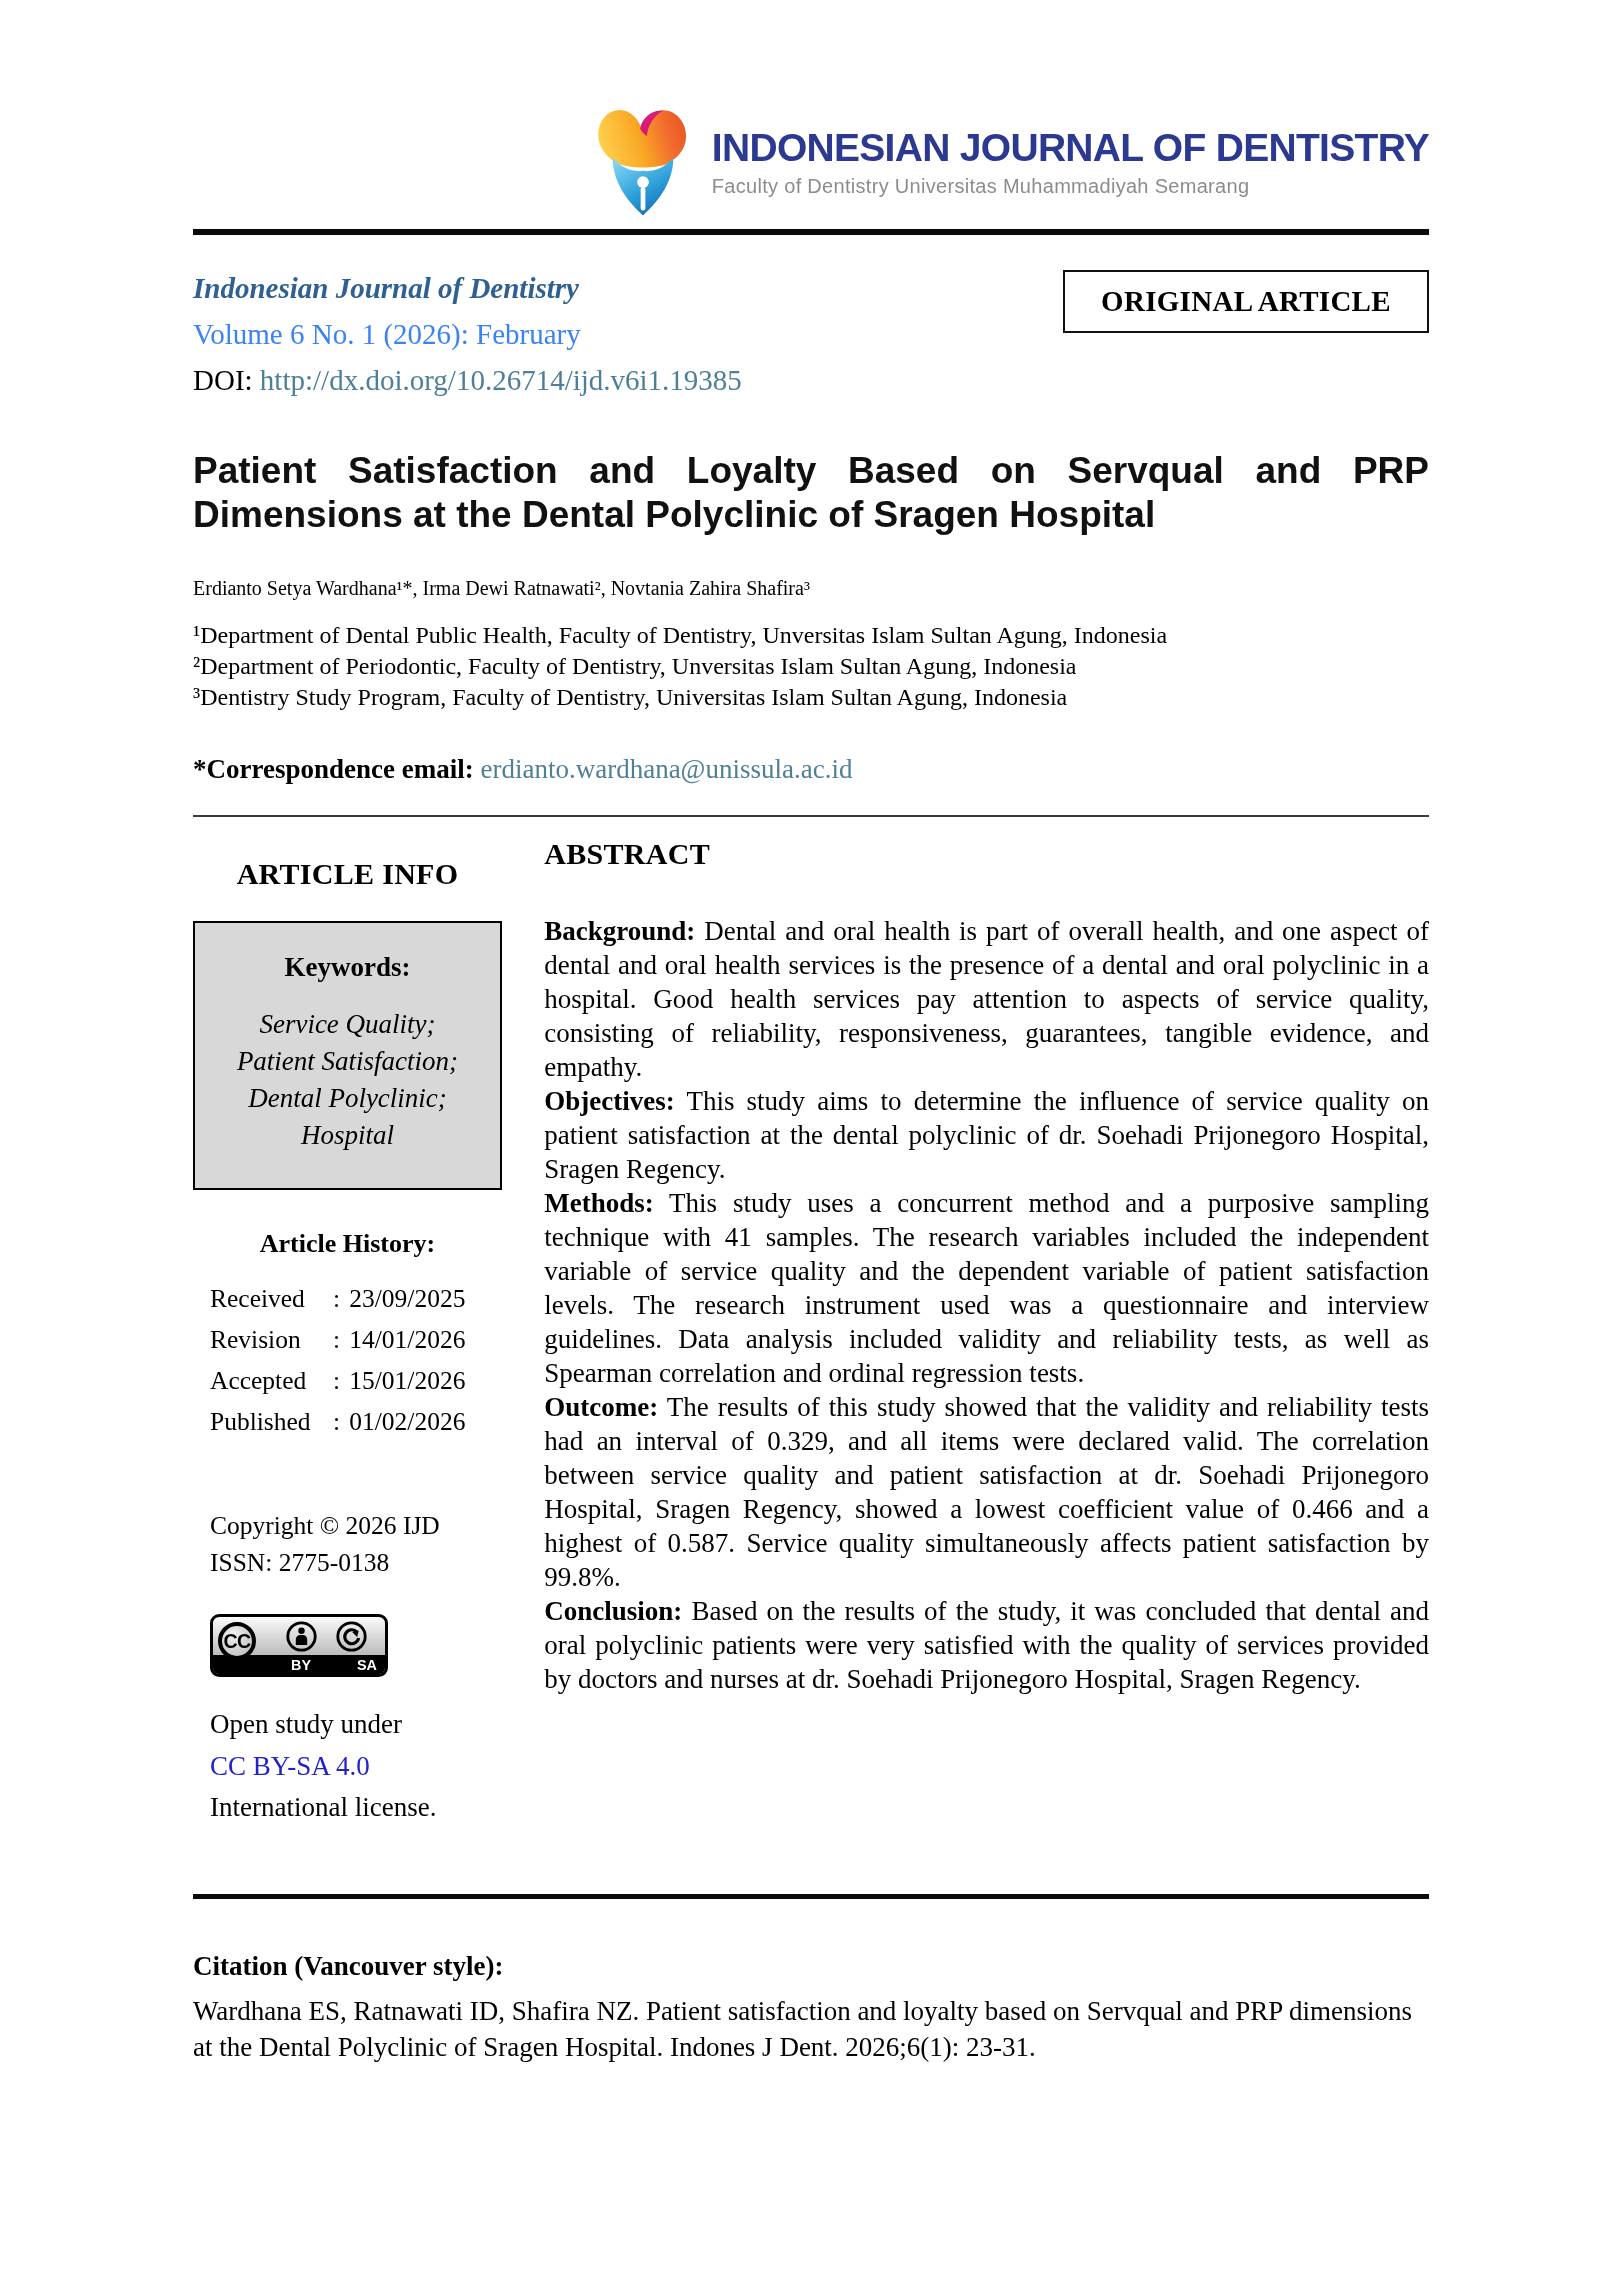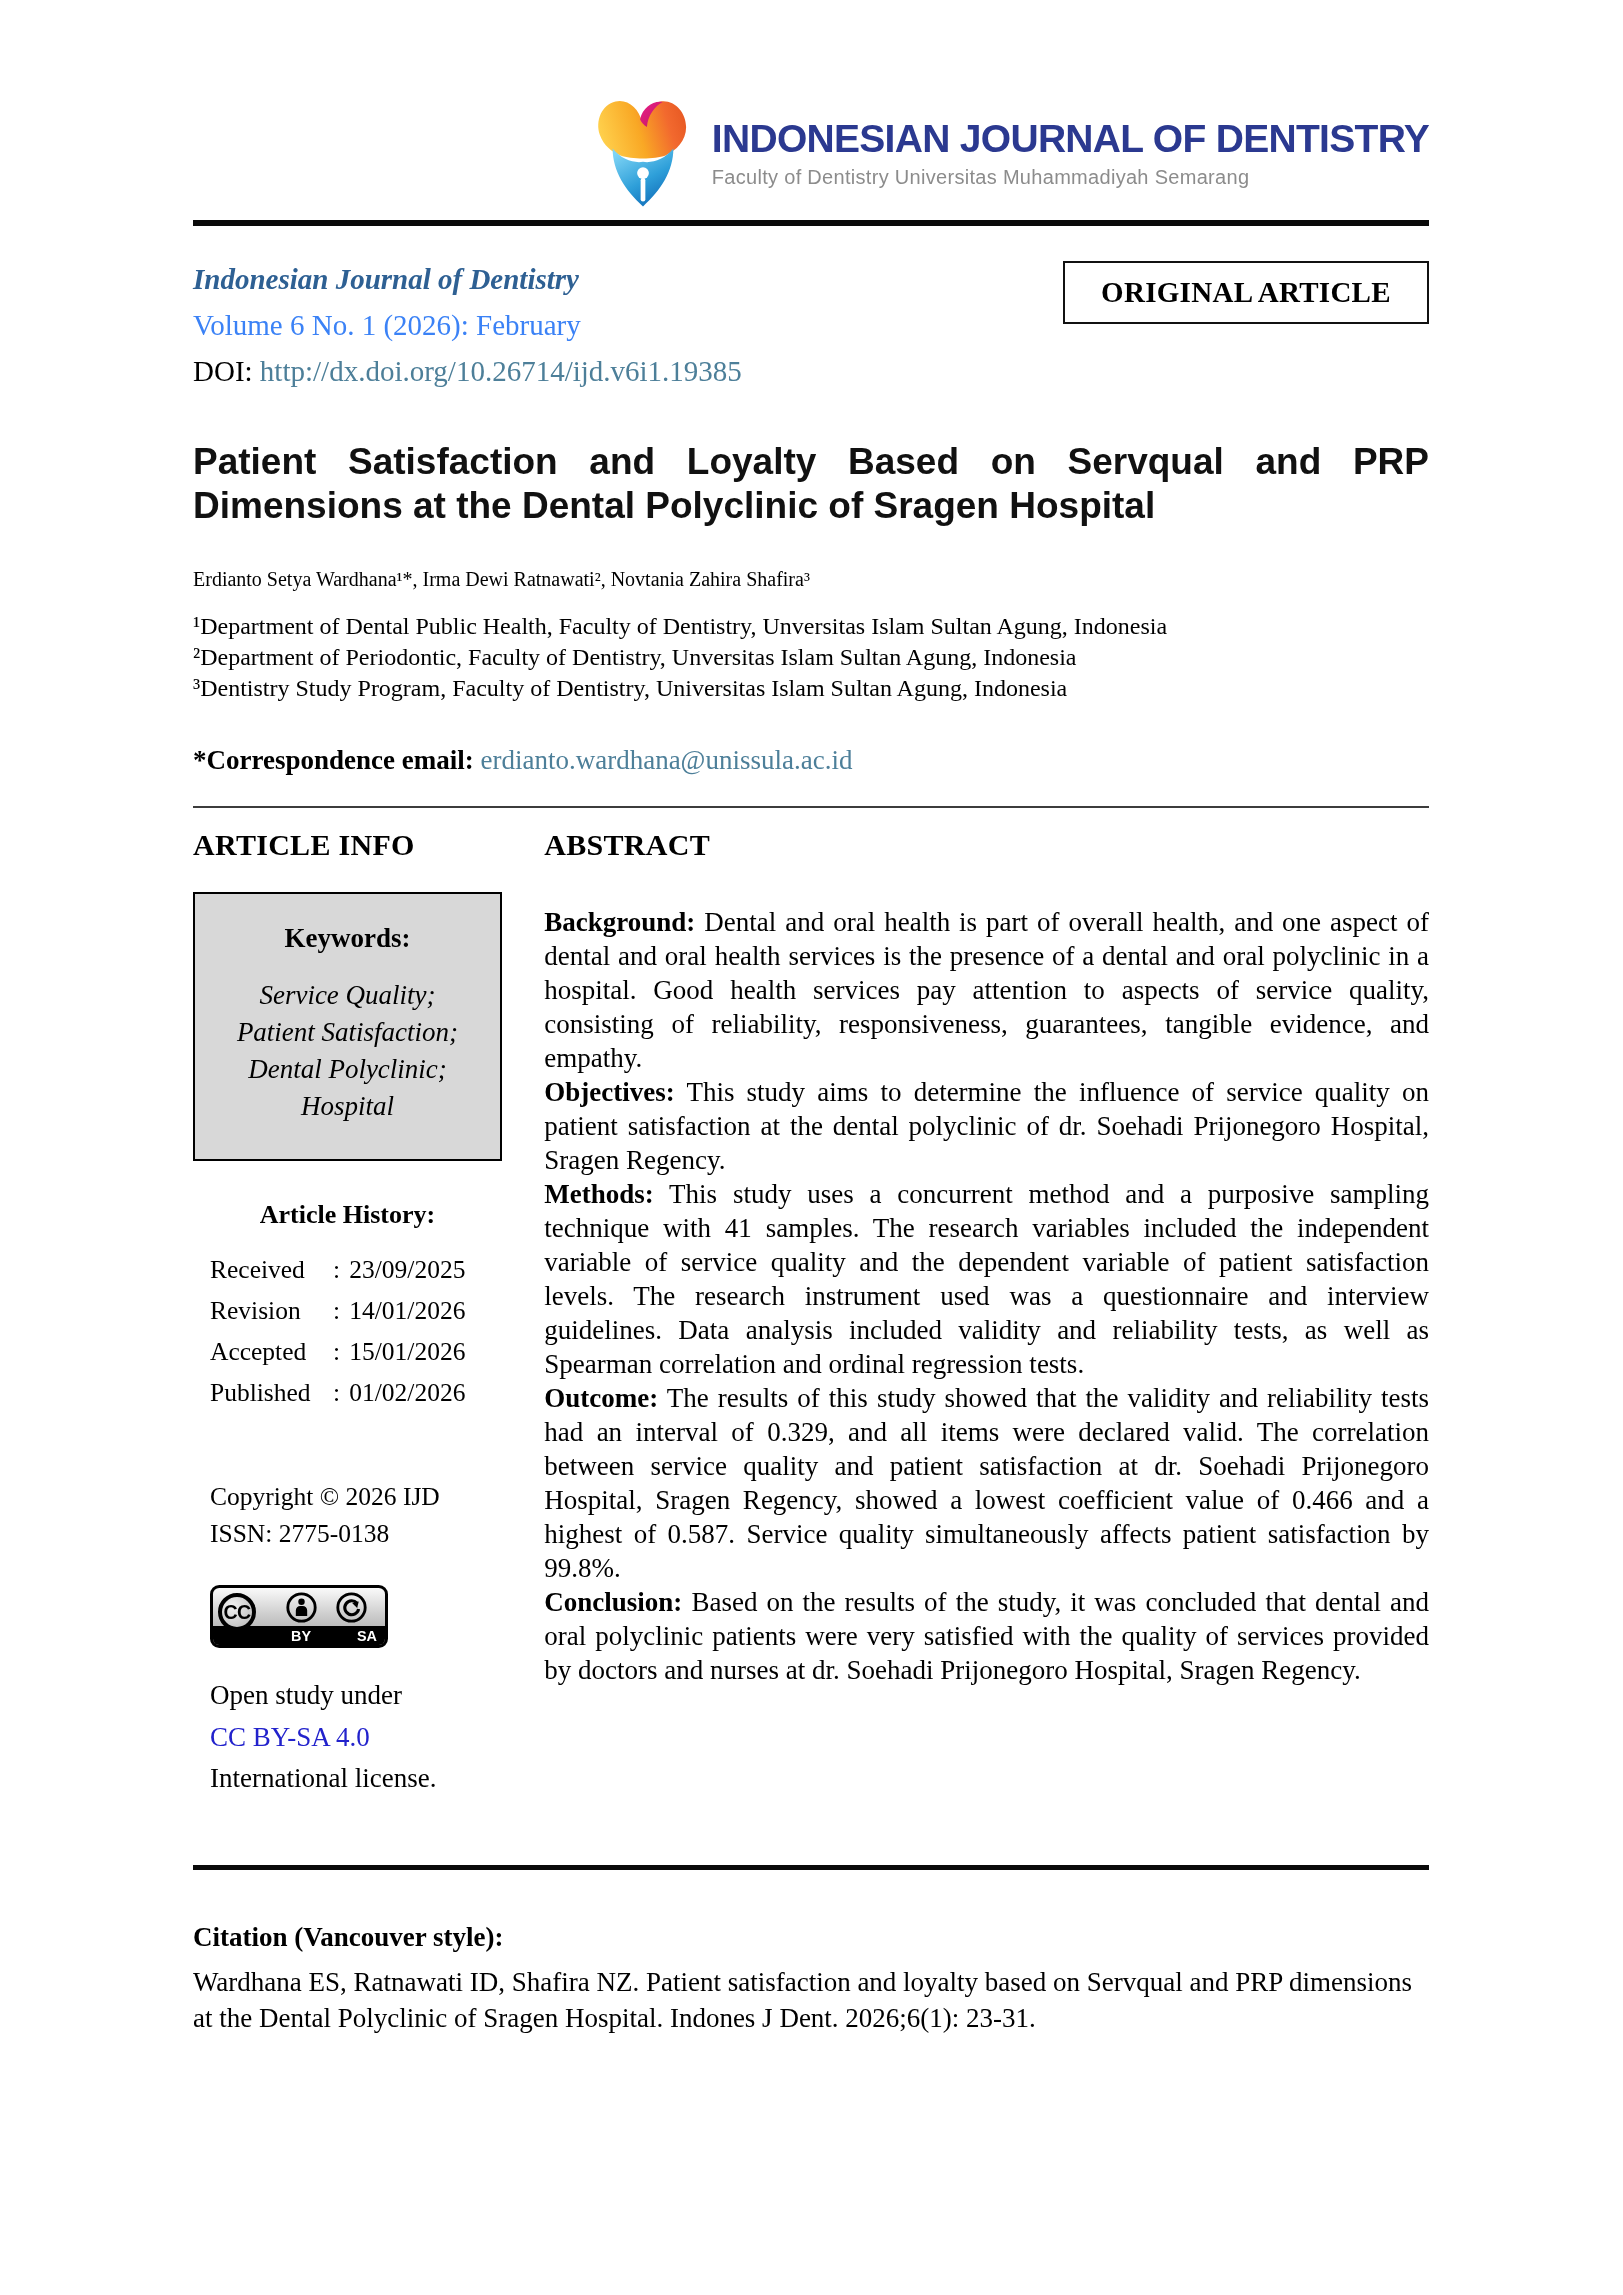--- a/index.html
+++ b/index.html
@@ -2,21 +2,21 @@
 <html style="font-size:10.5px"><head>
 <meta charset="utf-8">
 <style>
   html,body{margin:0;padding:0;background:#ffffff;}
   *{box-sizing:border-box;}
   .page{
     position:relative;
     width:1623px;height:2295px;
     background:#ffffff;
     overflow:hidden;
-    padding:7px 194px 0 193px;
+    padding:16px 194px 0 193px;
     font-family:"Liberation Serif",serif;
     color:#000;
   }
   
   .masthead{margin-top:89px;height:115px;display:flex;justify-content:flex-end;}
   .logo{display:flex;align-items:center;gap:19.6px;}
   .logo-mark{flex:0 0 auto;line-height:0;}
   .logo-title{
     font-family:"Liberation Sans",sans-serif;
     font-weight:bold;font-size:39px;letter-spacing:-0.7px;
@@ -54,21 +54,21 @@
   .correspondence b{font-weight:bold;}
   .rule-thin{margin-top:29px;height:2px;background:#3c3c3c;}
   
   .columns{margin-top:18.3px;display:flex;}
   .col-info{width:350px;flex:0 0 350px;}
   .col-abs{flex:1 1 auto;padding-left:1.3px;}
   .col-head{
     margin:0;font-size:30px;font-weight:bold;
     line-height:37px;letter-spacing:0.3px;
   }
-  .col-info .col-head{width:309px;}
+  .col-info .col-head{text-align:center;width:309px;margin-top:20px;}
   
   .kw-box{
     margin-top:29px;width:309px;
     background:#d8d8d8;border:2px solid #000;
     text-align:center;padding:27.5px 9.2px 34px 9.2px;
   }
   .kw-head{font-weight:bold;font-size:27px;line-height:33px;}
   .kw-lines{margin-top:22px;}
   .kw-line{font-style:italic;font-size:27px;line-height:37px;}
   

